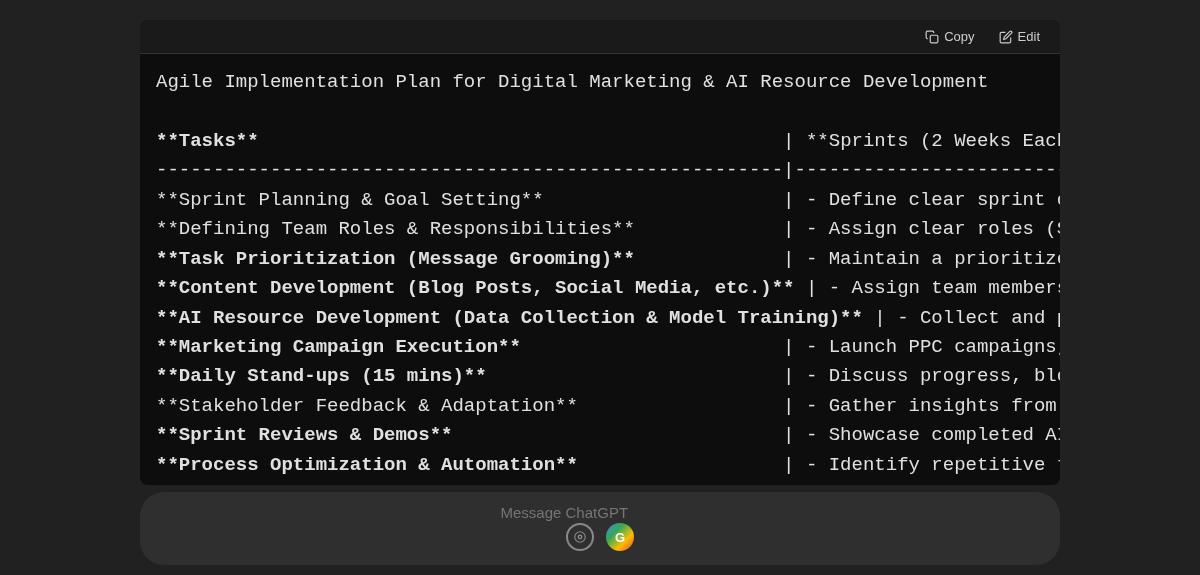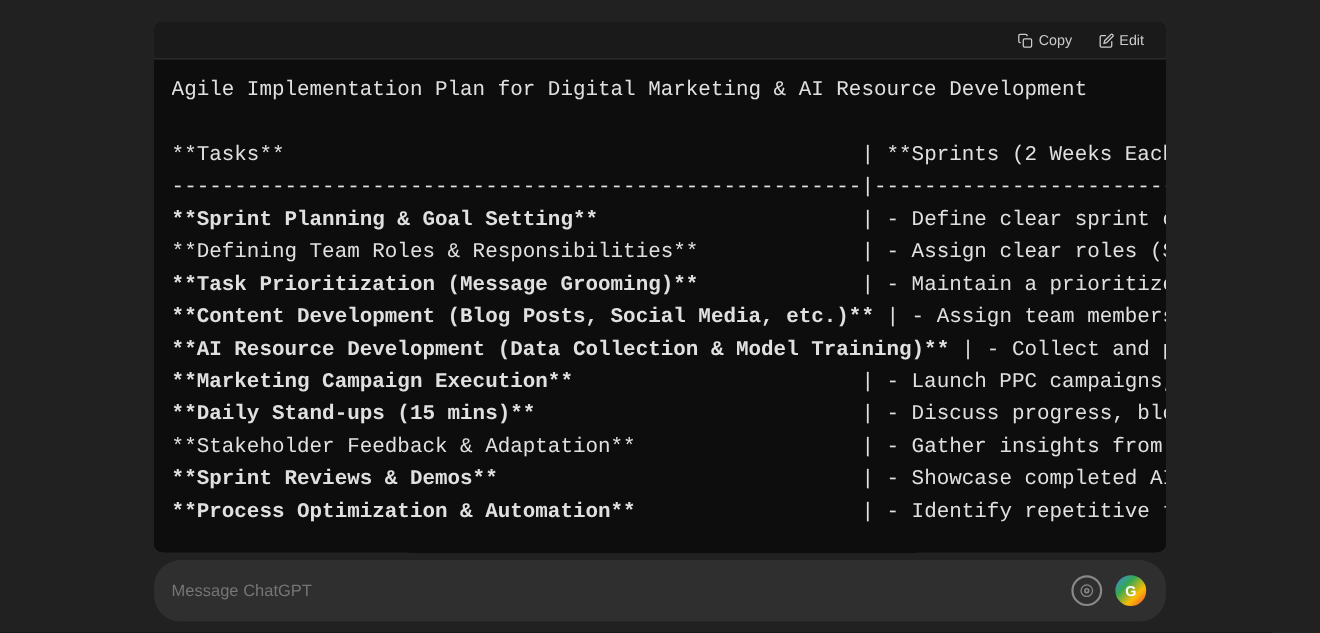--- a/index.html
+++ b/index.html
@@ -134,20 +134,21 @@
     .message-input-area {
       width: 100%;
       max-width: 920px;
       margin-top: 7px;
       background-color: #2f2f2f;
       border-radius: 24px;
       padding: 12px 16px;
       display: flex;
       align-items: center;
       justify-content: space-between;
+      flex-direction: column;
     }
 
     .message-input {
       background: none;
       border: none;
       outline: none;
       color: #888;
       font-size: 15px;
       flex: 1;
     }
@@ -215,23 +216,23 @@
           <path d="M11 4H4a2 2 0 0 0-2 2v14a2 2 0 0 0 2 2h14a2 2 0 0 0 2-2v-7"></path>
           <path d="M18.5 2.5a2.121 2.121 0 0 1 3 3L12 15l-4 1 1-4 9.5-9.5z"></path>
         </svg>
         <span>Edit</span>
       </button>
     </div>
 
     <div class="code-block-content">
       <pre>Agile Implementation Plan for Digital Marketing &amp; AI Resource Development
 
-<span style="font-weight:normal">**Tasks**</span>                                              | <span style="font-weight:normal">**Sprints (2 Weeks Each)**</span>
+<span style="font-weight:bold">**Tasks**</span>                                              | <span style="font-weight:normal">**Sprints (2 Weeks Each)**</span>
 -------------------------------------------------------|-------------------------------------------
-<span style="font-weight:bold">**Sprint Planning &amp; Goal Setting**</span>                     | - Define clear sprint objectives. &lt;br&gt; -
+<span style="font-weight:normal">**Sprint Planning &amp; Goal Setting**</span>                     | - Define clear sprint objectives. &lt;br&gt; -
 <span style="font-weight:normal">**Defining Team Roles &amp; Responsibilities**</span>             | - Assign clear roles (Scrum Master, Produ
 <span style="font-weight:bold">**Task Prioritization (Message Grooming)**</span>             | - Maintain a prioritized backlog in Jira/
 <span style="font-weight:bold">**Content Development (Blog Posts, Social Media, etc.)**</span> | - Assign team members to write, e
 <span style="font-weight:bold">**AI Resource Development (Data Collection &amp; Model Training)**</span> | - Collect and preprocess AI
 <span style="font-weight:bold">**Marketing Campaign Execution**</span>                       | - Launch PPC campaigns, email newsletters
 <span style="font-weight:bold">**Daily Stand-ups (15 mins)**</span>                          | - Discuss progress, blockers, and daily g
 <span style="font-weight:normal">**Stakeholder Feedback &amp; Adaptation**</span>                  | - Gather insights from leadership &amp; custo
 <span style="font-weight:bold">**Sprint Reviews &amp; Demos**</span>                             | - Showcase completed AI models, marketing
 <span style="font-weight:bold">**Process Optimization &amp; Automation**</span>                  | - Identify repetitive tasks and implement</pre>
     </div>

